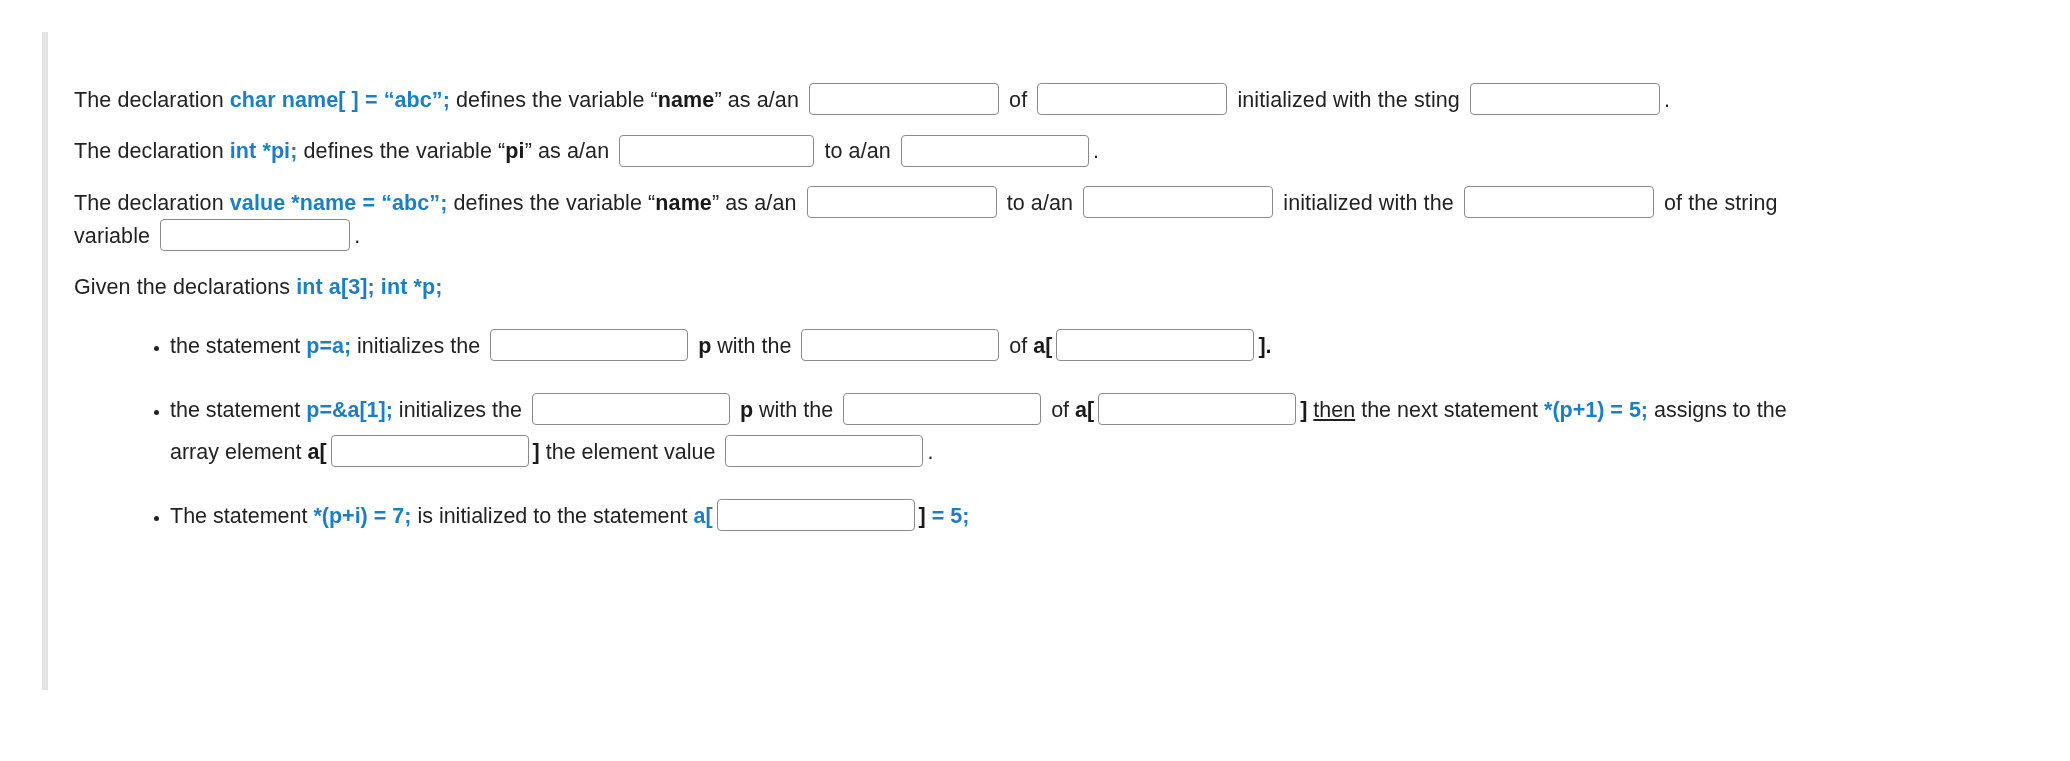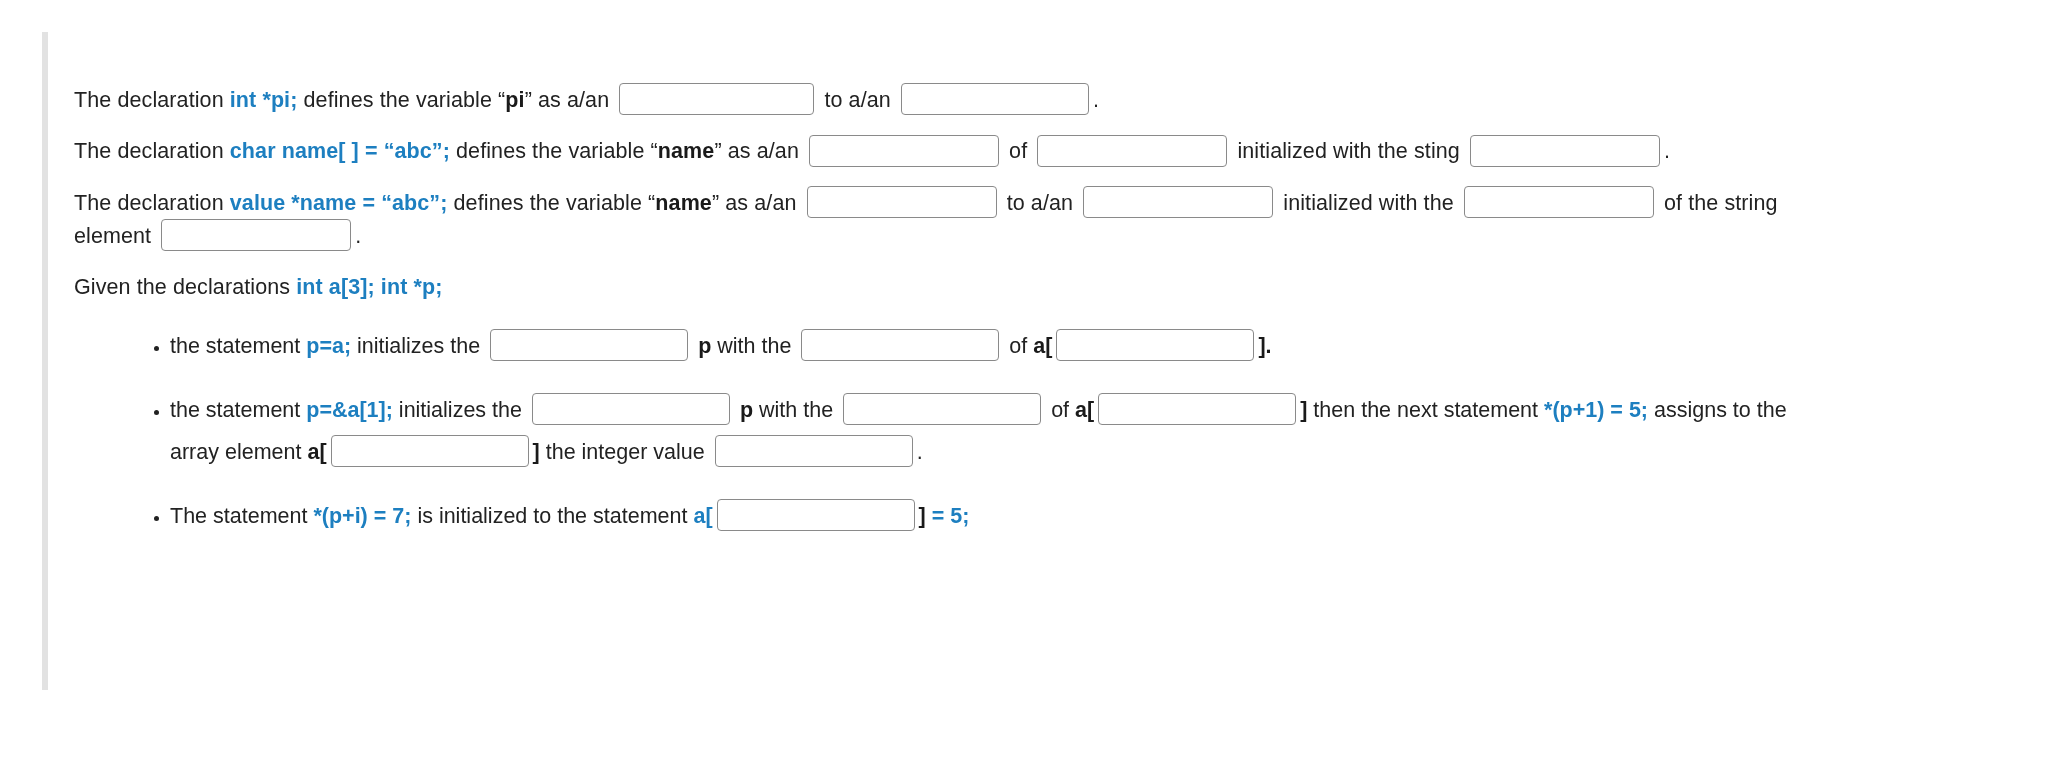--- a/index.html
+++ b/index.html
@@ -43,21 +43,21 @@
 
   .para.tight { margin-bottom: 22px; }
 
   
   .code {
     color: #1d7fc0;
     font-weight: bold;
     font-family: "Liberation Sans", sans-serif;
   }
   .b { font-weight: bold; color: #1a1a1a; }
-  .u { }
+  .u { text-decoration: underline; }
 
   
   .blank {
     display: inline-block;
     vertical-align: middle;
     height: 32px;
     border: 1px solid #8a8a8a;
     border-radius: 4px;
     background: #ffffff;
     box-sizing: border-box;
@@ -92,50 +92,50 @@
 </style>
 </head>
 <body>
 
 <div class="left-rule"></div>
 
 <div class="content">
 
   <p class="para">
     <span>The declaration</span>
-    <span class="code">int  *pi;</span>
-    <span>defines the variable “</span><span class="b">pi</span><span>” as a/an</span>
-    <input class="blank w-195" type="text" value="" style="">
-    <span>to a/an</span>
-    <input class="blank w-188" type="text" value="" style=""><span>.</span>
-  </p>
-
-  <p class="para">
-    <span>The declaration</span>
     <span class="code">char  name[ ] = “abc”;</span>
     <span>defines the variable “</span><span class="b">name</span><span>” as a/an</span>
     <input class="blank w-190" type="text" value="" style="">
     <span>of</span>
     <input class="blank w-190" type="text" value="" style="">
     <span>initialized with the sting</span>
     <input class="blank w-190" type="text" value="" style=""><span>.</span>
+  </p>
+
+  <p class="para">
+    <span>The declaration</span>
+    <span class="code">int  *pi;</span>
+    <span>defines the variable “</span><span class="b">pi</span><span>” as a/an</span>
+    <input class="blank w-195" type="text" value="" style="">
+    <span>to a/an</span>
+    <input class="blank w-188" type="text" value="" style=""><span>.</span>
   </p>
 
   <p class="para">
     <span>The declaration</span>
     <span class="code">value  *name = “abc”;</span>
     <span>defines the variable “</span><span class="b">name</span><span>” as a/an</span>
     <input class="blank w-190" type="text" value="" style="">
     <span>to a/an</span>
     <input class="blank w-190" type="text" value="" style="">
     <span>initialized with the</span>
     <input class="blank w-190" type="text" value="" style="">
     <span>of the string</span>
     <span class="spacer-line"></span>
-    <span>element</span>
+    <span>variable</span>
     <input class="blank w-190" type="text" value="" style=""><span>.</span>
   </p>
 
   <p class="para tight">
     <span>Given the declarations</span>
     <span class="code">int a[3]; int *p;</span>
   </p>
 
   <ul class="bullets">
 
@@ -161,21 +161,21 @@
       <input class="blank w-198" type="text" value="" style="">
       <span>of</span>
       <span class="b">a[</span><input class="blank w-198" type="text" value="" style=""><span class="b">]</span>
       <span class="u">then</span>
       <span>the next statement</span>
       <span class="code">*(p+1) = 5;</span>
       <span>assigns to the</span>
       <span class="spacer-line"></span>
       <span>array element</span>
       <span class="b">a[</span><input class="blank w-198" type="text" value="" style=""><span class="b">]</span>
-      <span>the integer value</span>
+      <span>the element value</span>
       <input class="blank w-198" type="text" value="" style=""><span>.</span>
     </li>
 
     <li>
       <span>The statement</span>
       <span class="code">*(p+i) = 7;</span>
       <span>is initialized to the statement</span>
       <span class="code">a[</span><input class="blank w-198" type="text" value="" style=""><span class="b">]</span>
       <span class="code">= 5;</span>
     </li>

